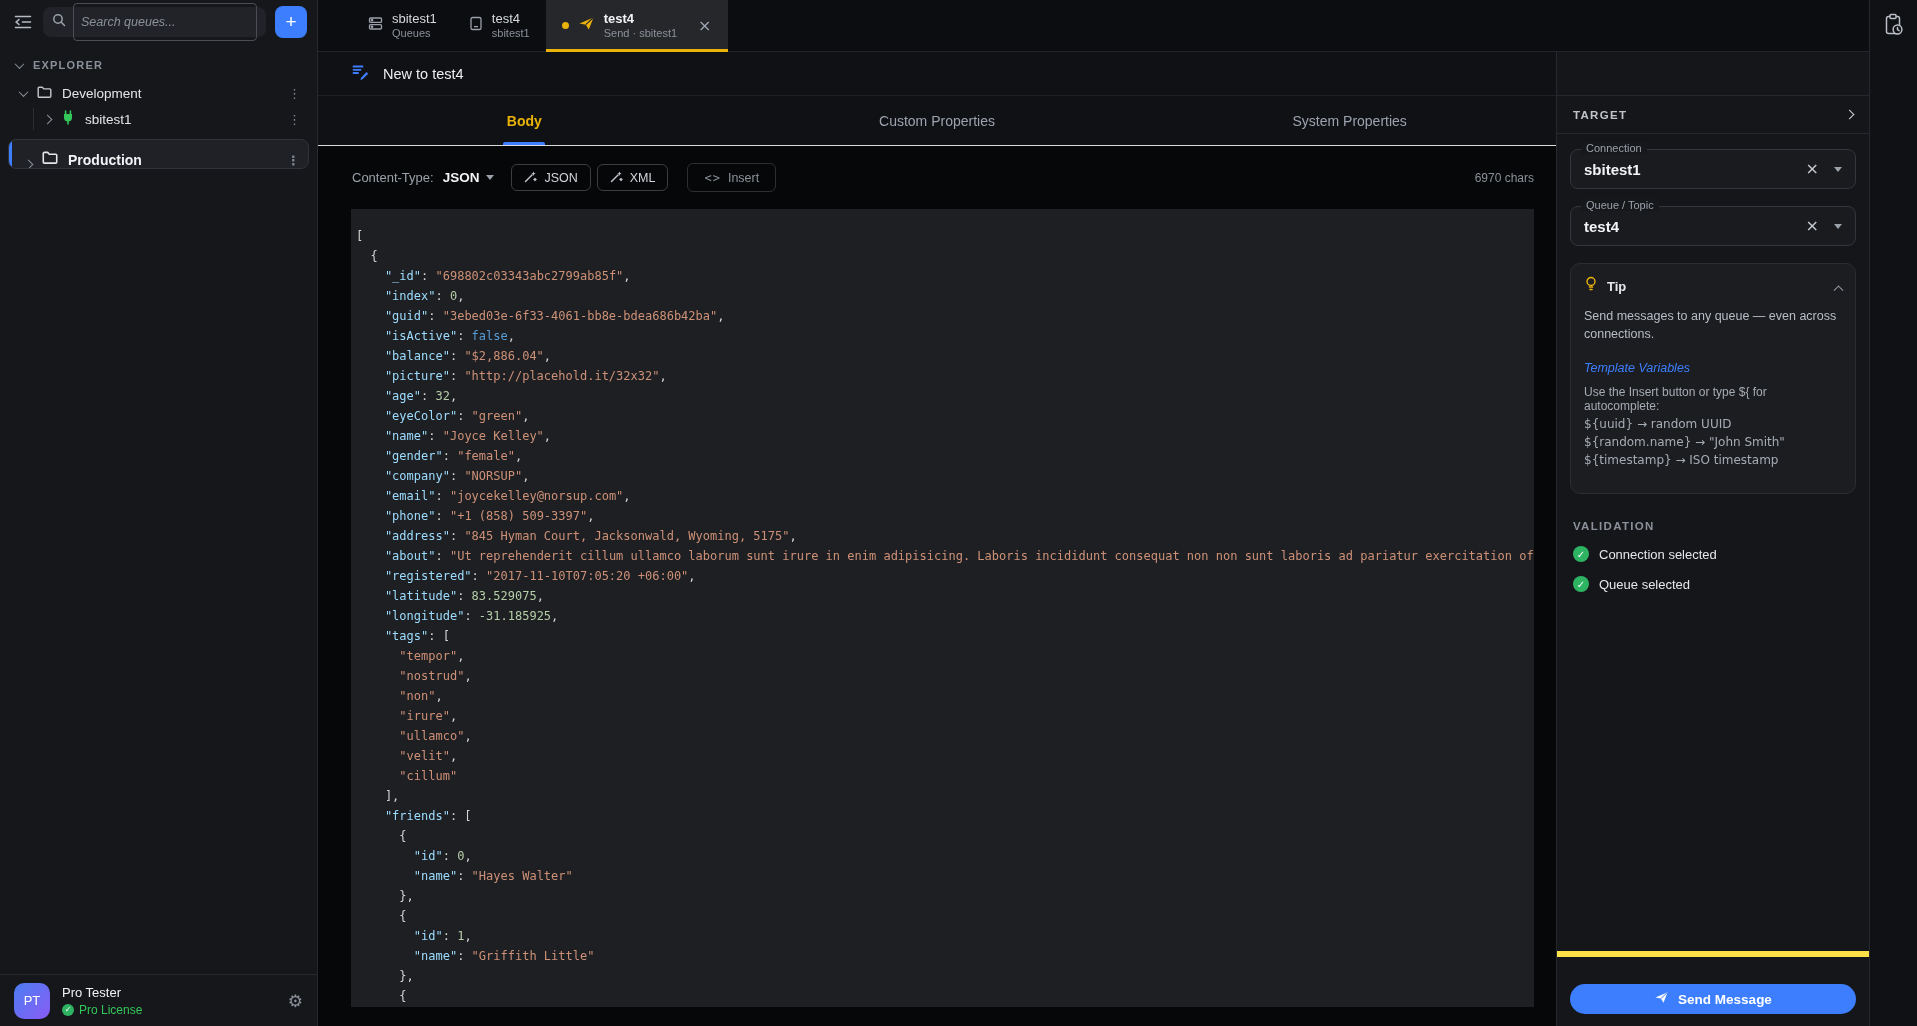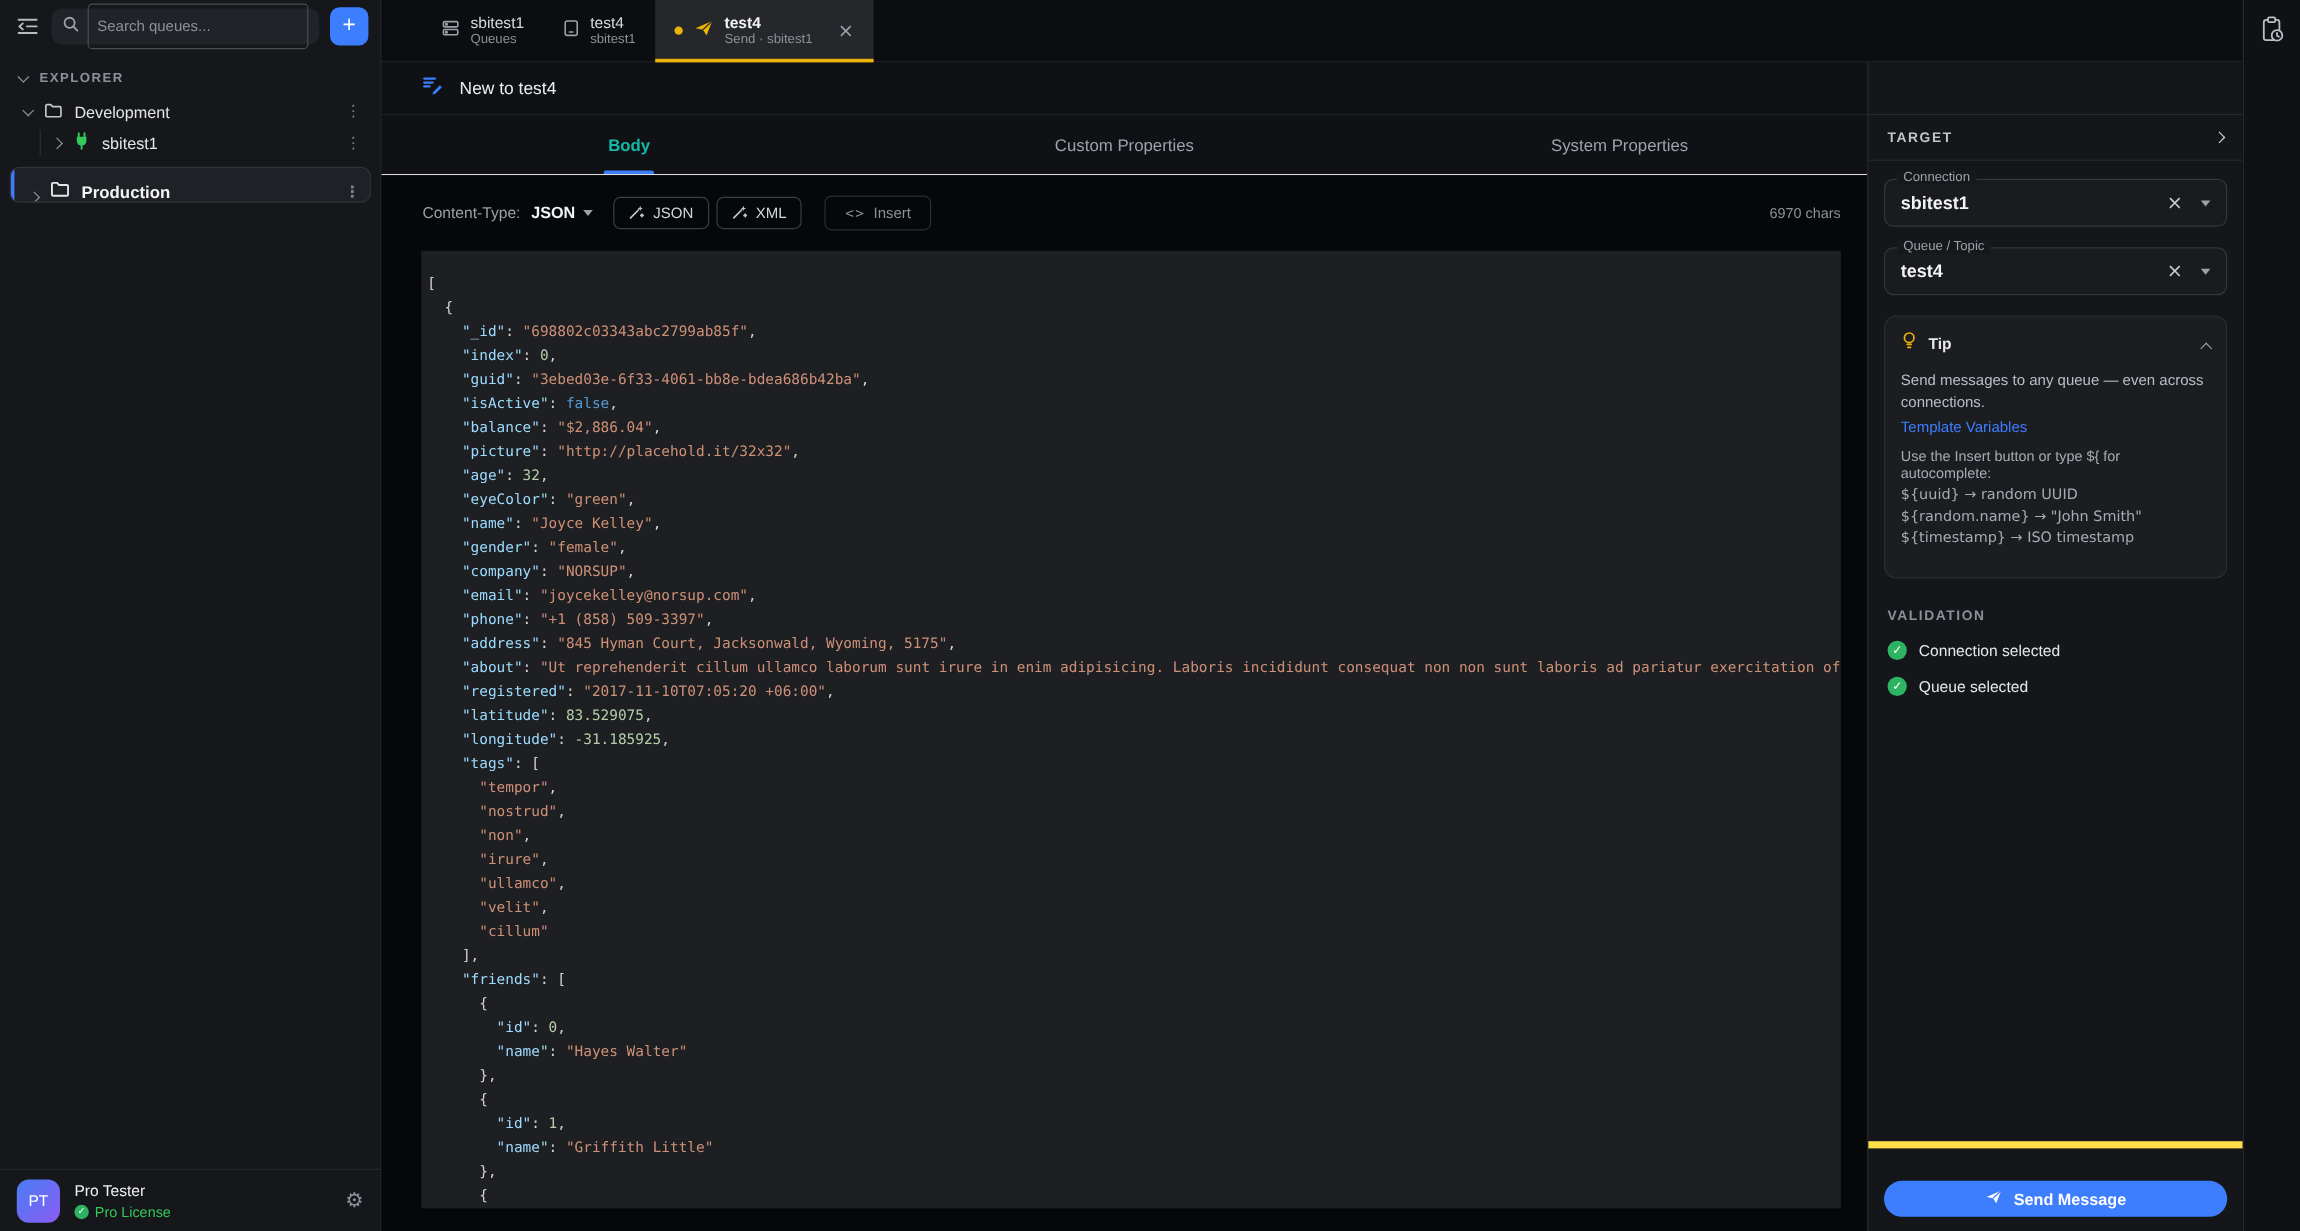--- a/index.html
+++ b/index.html
@@ -5,21 +5,21 @@
   * { margin:0; padding:0; box-sizing:border-box; }
   html,body { width:1917px; height:1026px; }
   body { background:#0a0b0d; font-family:"Liberation Sans",sans-serif; color:#e5e7eb; overflow:hidden; }
   .app { display:flex; width:1917px; height:1026px; }
 
   
   .sidebar { width:318px; background:#16171b; border-right:1px solid #26282d; display:flex; flex-direction:column; }
   .side-top { height:44px; display:flex; align-items:center; padding:0 10px 0 12px; gap:9px; }
   .collapse-btn { width:22px; height:22px; display:flex; align-items:center; justify-content:center; color:#b6bcc4; cursor:pointer; }
   .searchbox { flex:1; height:30px; background:#212329; border-radius:8px; display:flex; align-items:center; padding:0 9px; gap:7px; }
-  .searchbox input { flex:1; height:38px; background:transparent; border:1px solid #4a4d54; border-radius:4px; color:#cfd3d9; font-size:12.5px; padding:0 7px; font-family:"Liberation Sans",sans-serif; outline:none; }
+  .searchbox input { flex:1; height:38px; background:transparent; border:1px solid #4a4d54; border-radius:4px; color:#cfd3d9; font-size:12.5px; padding:0 7px; font-family:"Liberation Sans",sans-serif; outline:none;font-style:italic; }
   .searchbox input::placeholder { color:#8b919a; }
   .add-btn { width:32px; height:32px; border-radius:8px; background:#3d7eff; color:#fff; font-size:19px; display:flex; align-items:center; justify-content:center; cursor:pointer; border:none; }
   .explorer-head { height:22px; margin-top:10px; display:flex; align-items:center; gap:10px; padding:0 16px; color:#8b919a; font-size:11px; letter-spacing:1.2px; font-weight:600; }
   .tree { padding:4px 8px 0 8px; position:relative; }
   .guide { position:absolute; left:33px; top:32px; height:22px; width:1px; background:#2b2e33; }
   .trow { height:26px; display:flex; align-items:center; gap:10px; padding:0 8px 0 12px; color:#e3e5e8; font-size:13.5px; position:relative; cursor:pointer; }
   .trow.child { padding-left:36px; }
   .trow .kebab { margin-left:auto; color:#7d838c; font-size:13px; font-family:"DejaVu Sans",sans-serif; cursor:pointer; }
   .trow.selected { height:30px; background:#1f2126; border:1px solid #30333a; border-radius:8px; margin-top:7px; font-weight:700; font-size:14px; padding-left:16px; overflow:hidden; color:#f2f3f5;align-items:flex-end; }
   .accent { position:absolute; left:0; top:0; bottom:0; width:3px; background:#3d7eff; }
@@ -48,21 +48,21 @@
   .unsaved-dot { width:7px; height:7px; border-radius:50%; background:#eab308; flex:none; }
   .tab-close { color:#9ca3af; font-size:16px; margin-left:12px; font-family:"DejaVu Sans",sans-serif; cursor:pointer; }
   .below { flex:1; display:flex; min-height:0; }
 
   
   .main { flex:1; display:flex; flex-direction:column; min-width:0; background:#101114; }
   .doc-header { height:44px; display:flex; align-items:center; gap:14px; padding:0 34px; border-bottom:1px solid #1f2126; flex:none; }
   .doc-title { font-size:14.5px; color:#eceef0; font-weight:500; }
   .ctabs { height:50px; display:flex; border-bottom:1px solid #dcdcdc; flex:none; }
   .ctab { flex:1; display:flex; align-items:center; justify-content:center; position:relative; font-size:14px; color:#9ca3af; cursor:pointer; }
-  .ctab.active { color:#14b8a6; font-weight:600; }
+  .ctab.active { color:#eab308; font-weight:600; }
   .ctab-underline { position:absolute; bottom:0; left:50%; transform:translateX(-50%); width:42px; height:3px; border-radius:2px 2px 0 0; background:#3d7eff; }
   .toolbar { height:63px; background:#060708; display:flex; align-items:center; padding:0 22px 0 34px; flex:none; }
   .ct-label { color:#9aa1a9; font-size:13px; }
   .ct-value { display:flex; align-items:center; gap:7px; margin-left:9px; font-size:13.5px; font-weight:600; color:#f2f3f5; cursor:pointer; }
   .caret { width:0; height:0; border-left:4px solid transparent; border-right:4px solid transparent; border-top:5px solid #9aa1a9; }
   .tbtn { height:27px; display:flex; align-items:center; gap:7px; padding:0 12px; border:1px solid #3a3d42; border-radius:6px; background:transparent; color:#d1d5db; font-size:12.5px; font-family:"Liberation Sans",sans-serif; cursor:pointer; }
   .tbtn.first { margin-left:17px; }
   .tbtn + .tbtn { margin-left:6px; }
   .tbtn.insert { margin-left:19px; height:29px; padding:0 16px; border-color:#2b2e33; color:#8b919a; }
   .insert-glyph { font-family:"DejaVu Sans Mono",monospace; font-size:12px; color:#8b919a; letter-spacing:1px; }
@@ -80,21 +80,21 @@
   .field { position:relative; height:40px; border:1px solid #33363c; border-radius:8px; background:#1a1b1f; display:flex; align-items:center; padding:17px 13px; margin-bottom:17px; cursor:pointer; }
   .field-label { position:absolute; top:-8px; left:10px; background:#17181c; padding:0 5px; font-size:11px; color:#9aa1a9; }
   .field-value { font-size:15px; font-weight:600; color:#f2f3f5; }
   .field-actions { margin-left:auto; display:flex; align-items:center; gap:15px; }
   .clear-x { color:#c7cbd1; font-size:16px; font-family:"DejaVu Sans",sans-serif; cursor:pointer; line-height:1; }
   .tip { border:1px solid #2b2d32; background:#1c1d21; border-radius:10px; padding:12px 13px 26px; margin-top:2px; }
   .tip-head { display:flex; align-items:center; gap:9px; }
   .tip-title { font-size:13px; color:#e5e7eb; font-weight:600; }
   .tip-collapse { margin-left:auto; color:#9aa1a9; cursor:pointer; }
   .tip-body { margin-top:11px; font-size:12.5px; line-height:1.45; color:#b9bec6; }
-  .tip-link { margin-top:5px; font-size:12.5px; color:#3d7eff; cursor:pointer; }
+  .tip-link { margin-top:18px; font-size:12.5px; color:#3d7eff; cursor:pointer;font-style:italic; }
   .tip-hint { margin-top:10px; font-size:12px; color:#a6acb4; }
   .tip-ex { margin-top:4px; font-size:12px; color:#a6acb4; font-family:"DejaVu Sans",sans-serif; }
   .val-head { margin-top:26px; padding:0 3px; font-size:11.5px; letter-spacing:1.3px; color:#8b919a; font-weight:600; }
   .val-item { display:flex; align-items:center; gap:10px; margin-top:14px; padding:0 3px; font-size:13px; color:#e5e7eb; }
   .check { width:16px; height:16px; border-radius:50%; background:#2eb363; color:#fff; font-size:10px; display:flex; align-items:center; justify-content:center; font-family:"DejaVu Sans",sans-serif; flex:none; }
   .panel-footer { border-top:6px solid #fde047; padding:27px 13px 12px; flex:none; }
   .send-btn { width:100%; height:30px; border:none; border-radius:15px; background:#3d7eff; display:flex; align-items:center; justify-content:center; gap:9px; color:#fff; font-size:13.5px; font-weight:600; font-family:"Liberation Sans",sans-serif; cursor:pointer; }
 
   
   .rail { width:48px; border-left:1px solid #26282d; background:#101114; display:flex; justify-content:center; align-items:flex-start; padding-top:13px; flex:none; }

